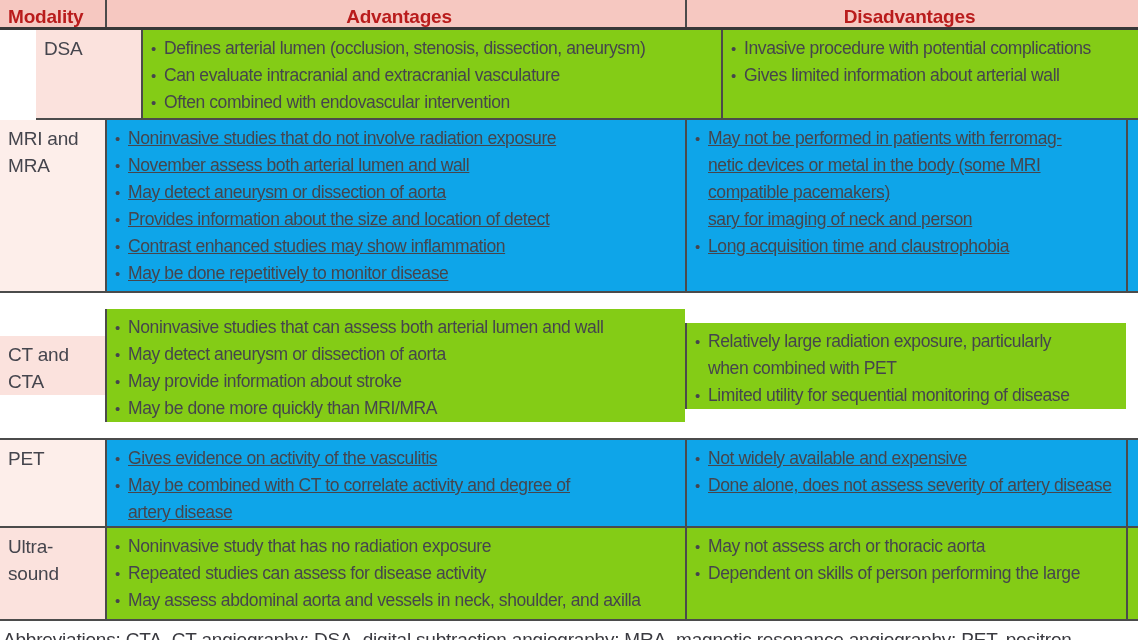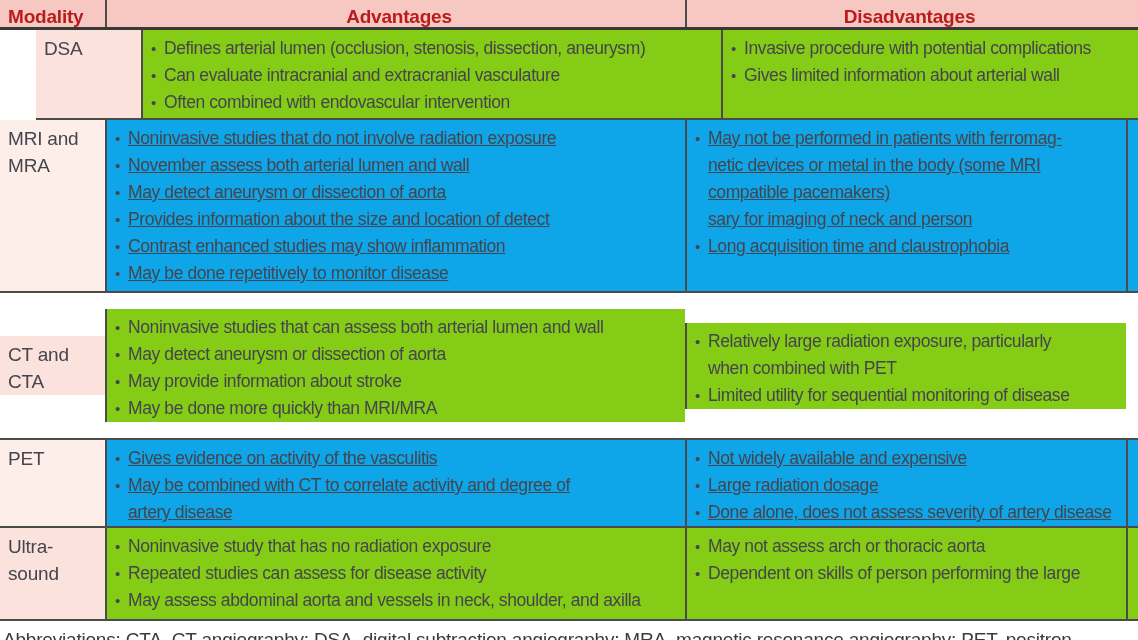--- a/index.html
+++ b/index.html
@@ -116,21 +116,20 @@
         <div class="cell mod">
           <div class="mline">PET</div>
         </div>
         <div class="cell adv">
           <div class="line first">Gives evidence on activity of the vasculitis</div>
           <div class="line first">May be combined with CT to correlate activity and degree of</div>
           <div class="line cont">artery disease</div>
         </div>
         <div class="cell dis">
           <div class="line first">Not widely available and expensive</div>
-          <div class="line first">Large radiation dosage</div>
           <div class="line first">Done alone, does not assess severity of artery disease</div>
         </div>
         <div class="cell edge"></div>
       </div>
       <div class="row brow pink r4">
         <div class="cell mod">
           <div class="mline">Ultra-</div>
           <div class="mline">sound</div>
         </div>
         <div class="cell adv">

